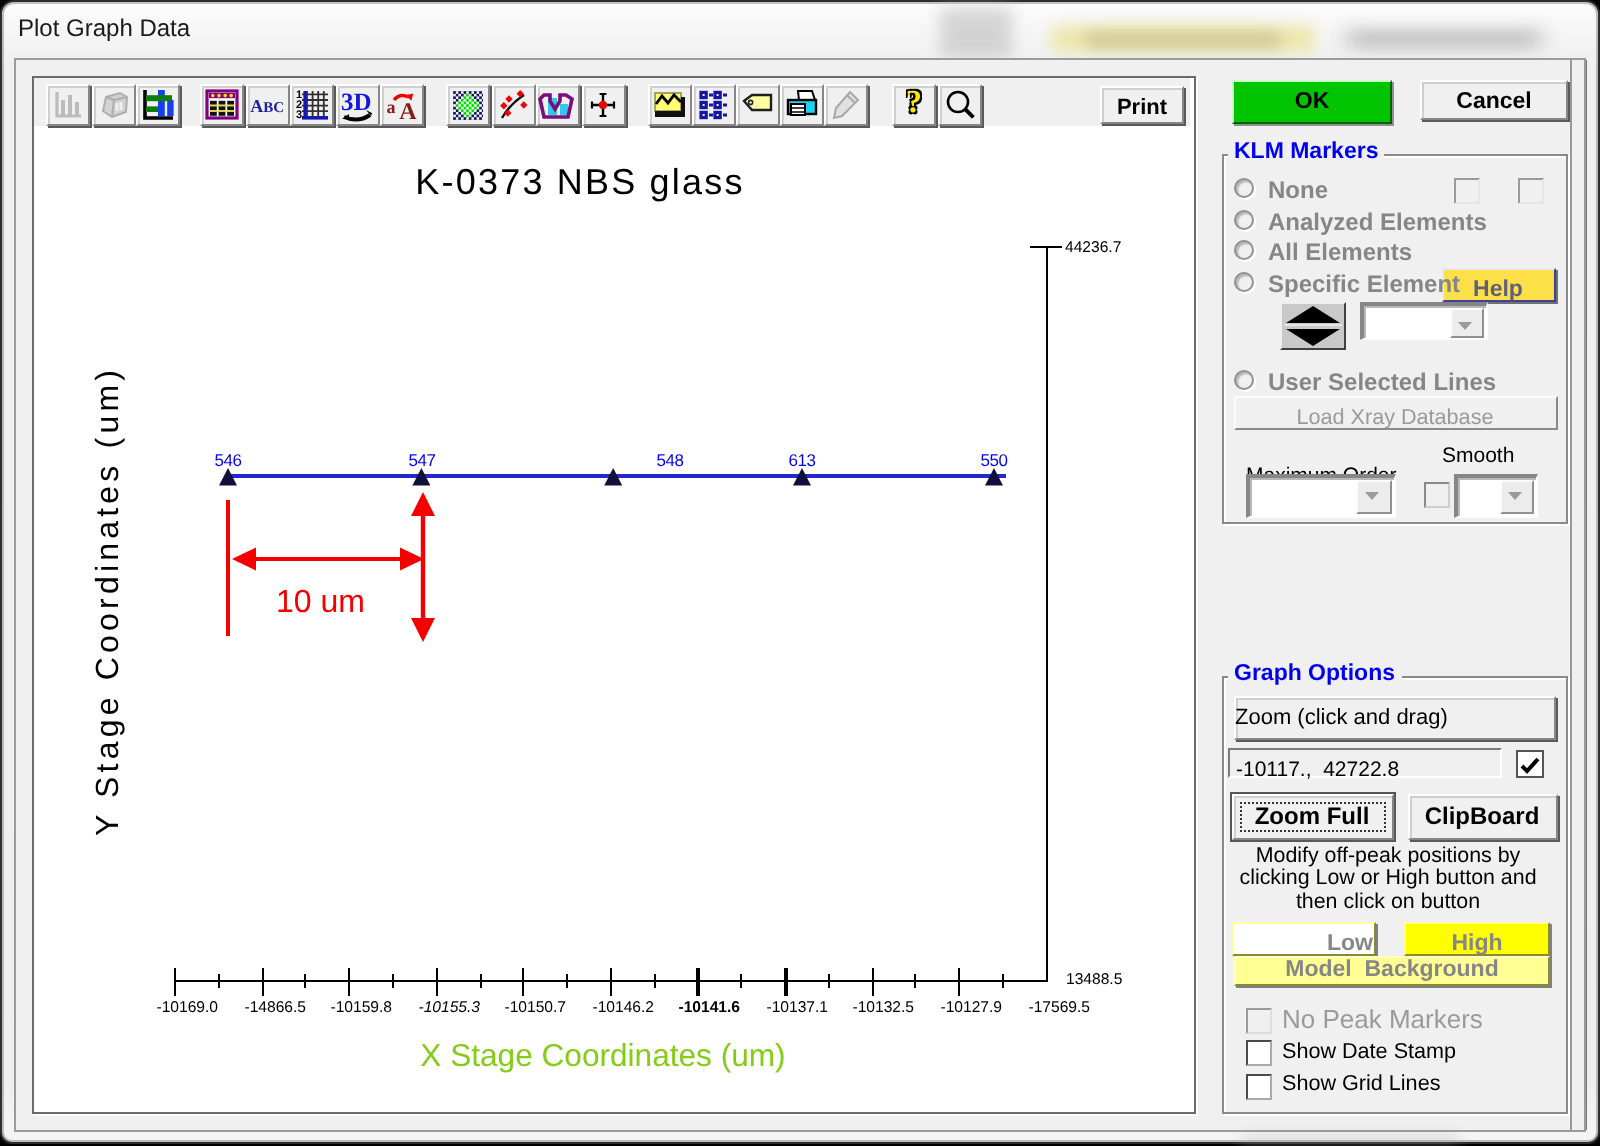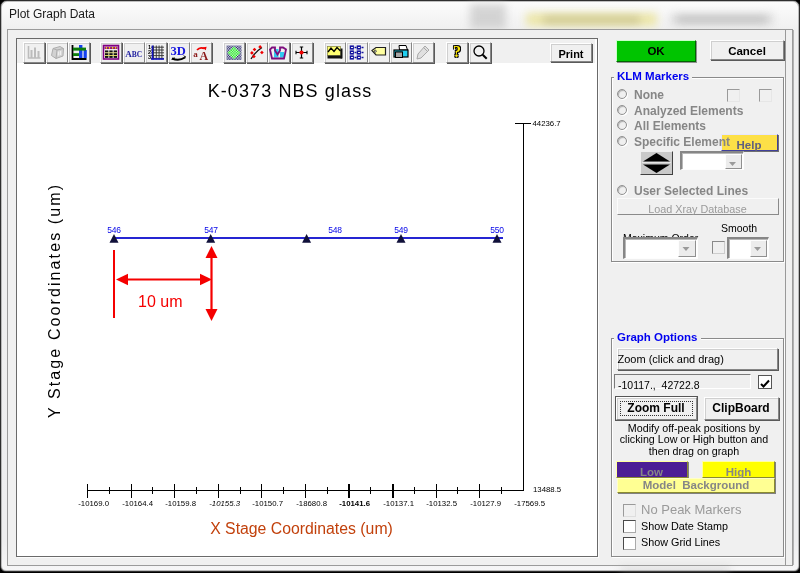--- a/index.html
+++ b/index.html
@@ -218,21 +218,21 @@
 
 <div class="abs raised" style="left:550px;top:43px;width:40px;height:17px;text-align:center;">
   <span class="btext" style="font-size:11px;line-height:16px;">Print</span>
 </div>
 
 <div id="plot">
   <div class="abs" style="left:205px;top:81px;width:170px;text-align:center;font-size:18px;letter-spacing:1.1px;color:#000;">K-0373 NBS glass</div>
   <div class="abs" style="left:46px;top:184px;height:234px;width:19px;">
     <div style="position:absolute;left:0;top:0;width:234px;height:19px;font-size:16px;letter-spacing:2.1px;color:#000;transform-origin:0 0;transform:rotate(-90deg) translateX(-234px);white-space:nowrap;">Y Stage Coordinates (um)</div>
   </div>
-  <div class="abs" style="left:209px;top:520px;width:185px;text-align:center;font-size:15.8px;color:#c2410c;white-space:nowrap;">X Stage Coordinates (um)</div>
+  <div class="abs" style="left:209px;top:520px;width:185px;text-align:center;font-size:15.8px;color:#84cc16;white-space:nowrap;">X Stage Coordinates (um)</div>
 
   <div class="line" style="left:87px;top:490px;width:437px;height:1.4px;"></div>
   <div class="line" style="left:522.6px;top:123px;width:1.4px;height:368px;"></div>
   <div class="line" style="left:515px;top:122.6px;width:16px;height:1.4px;"></div>
   <div class="abs" style="left:532.5px;top:118.8px;font-size:7.8px;color:#000;">44236.7</div>
   <div class="abs" style="left:533px;top:485px;font-size:7.8px;color:#000;">13488.5</div>
 
   <div class="line" style="left:87px;top:483.5px;width:1.3px;height:14px;"></div>
   <div class="line" style="left:130.6px;top:483.5px;width:1.3px;height:14px;"></div>
   <div class="line" style="left:174.1px;top:483.5px;width:1.3px;height:14px;"></div>
@@ -249,45 +249,45 @@
   <div class="line" style="left:195.9px;top:487px;width:1px;height:7px;"></div>
   <div class="line" style="left:239.5px;top:487px;width:1px;height:7px;"></div>
   <div class="line" style="left:283px;top:487px;width:1px;height:7px;"></div>
   <div class="line" style="left:326.6px;top:487px;width:1px;height:7px;"></div>
   <div class="line" style="left:370.1px;top:487px;width:1px;height:7px;"></div>
   <div class="line" style="left:413.7px;top:487px;width:1px;height:7px;"></div>
   <div class="line" style="left:457.2px;top:487px;width:1px;height:7px;"></div>
   <div class="line" style="left:500.8px;top:487px;width:1px;height:7px;"></div>
 
   <div class="xl" style="left:67px;">-10169.0</div>
-  <div class="xl" style="left:111px;">-10164.4</div>
+  <div class="xl" style="left:111px;">-14866.5</div>
   <div class="xl" style="left:154px;">-10159.8</div>
   <div class="xl" style="left:198px;font-style:italic;">-10155.3</div>
   <div class="xl" style="left:241px;">-10150.7</div>
-  <div class="xl" style="left:285px;">-18680.8</div>
+  <div class="xl" style="left:285px;">-10146.2</div>
   <div class="xl" style="left:328px;font-weight:bold;">-10141.6</div>
   <div class="xl" style="left:372px;">-10137.1</div>
   <div class="xl" style="left:415px;">-10132.5</div>
   <div class="xl" style="left:459px;">-10127.9</div>
   <div class="xl" style="left:503px;">-17569.5</div>
 
   <div class="abs" style="left:113px;top:237px;width:390px;height:1.5px;background:#2525d2;"></div>
   <svg class="abs" style="left:108px;top:233px;" width="396" height="12" viewBox="0 0 396 12">
     <g fill="#10103a">
       <path d="M6 1 L10.5 9.8 L1.5 9.8 Z"></path>
       <path d="M102.7 1 L107.2 9.8 L98.2 9.8 Z"></path>
       <path d="M198.6 1 L203.1 9.8 L194.1 9.8 Z"></path>
       <path d="M293 1 L297.5 9.8 L288.5 9.8 Z"></path>
       <path d="M389 1 L393.5 9.8 L384.5 9.8 Z"></path>
     </g>
   </svg>
   <div class="ml" style="left:105px;">546</div>
   <div class="ml" style="left:202px;">547</div>
   <div class="ml" style="left:298px;margin-left:28px;">548</div>
-  <div class="ml" style="left:392px;">549</div>
+  <div class="ml" style="left:392px;">613</div>
   <div class="ml" style="left:488px;">550</div>
 
   <div class="abs" style="left:112.6px;top:249.5px;width:2px;height:68px;background:#f50000;"></div>
   <svg class="abs" style="left:202px;top:246px;" width="20" height="75" viewBox="0 0 20 75">
     <g stroke="#f50000" stroke-width="2.2" fill="#f50000">
       <line x1="9.5" y1="8" x2="9.5" y2="67"></line>
       <path d="M9.5 0 L15.5 12 L3.5 12 Z" stroke="none"></path>
       <path d="M9.5 75 L15.5 63 L3.5 63 Z" stroke="none"></path>
     </g>
   </svg>
@@ -381,25 +381,25 @@
       </svg></div>
 
   <div class="abs raised" style="left:615.5px;top:397px;width:79px;height:21px;text-align:center;box-shadow:1px 1px 0 #cfcfcf inset, 1px 1px 0 #5a5a5a, 0 0 0 1px #555;">
     <span class="btext" style="font-size:12px;line-height:20px;">Zoom Full</span>
     <div style="position:absolute;left:3px;top:3px;right:3px;bottom:3px;border:1px dotted #333;"></div></div>
   <div class="abs raised" style="left:703.5px;top:397px;width:73px;height:21px;text-align:center;">
     <span class="btext" style="font-size:12px;line-height:20px;">ClipBoard</span></div>
 
   <div class="note" style="top:421.5px;">Modify off-peak positions by</div>
   <div class="note" style="top:433.3px;">clicking Low or High button and</div>
-  <div class="note" style="top:445px;">then drag on graph</div>
-
-  <div class="abs" style="left:615.5px;top:460.5px;width:70px;height:15px;background:#4c1d95;
+  <div class="note" style="top:445px;">then click on button</div>
+
+  <div class="abs" style="left:615.5px;top:460.5px;width:70px;height:15px;background:#ffffff;
        border-top:1px solid #ffffa0;border-left:1px solid #ffffa0;border-bottom:1px solid #8a8a30;border-right:1px solid #8a8a30;
-       box-shadow:1px 1px 0 #808080;text-align:center;">
+       box-shadow:1px 1px 0 #808080;text-align:right;">
     <span class="gtext" style="font-size:11.5px;line-height:14.5px;">Low</span></div>
   <div class="abs" style="left:702px;top:460.5px;width:71px;height:15px;background:#ffff00;
        border-top:1px solid #ffffa0;border-left:1px solid #ffffa0;border-bottom:1px solid #8a8a30;border-right:1px solid #8a8a30;
        box-shadow:1px 1px 0 #808080;text-align:center;">
     <span class="gtext" style="font-size:11.5px;line-height:14.5px;">High</span></div>
   <div class="abs" style="left:617px;top:477.5px;width:156px;height:13px;background:#ffff93;
        border-top:1px solid #ffffc8;border-left:1px solid #ffffc8;border-bottom:1px solid #8a8a30;border-right:1px solid #8a8a30;
        box-shadow:1px 1px 0 #808080;text-align:center;">
     <div class="gtext" style="position:absolute;left:0;top:0;width:100%;font-size:11.5px;line-height:13px;">Model&nbsp; Background</div>
     </div>

